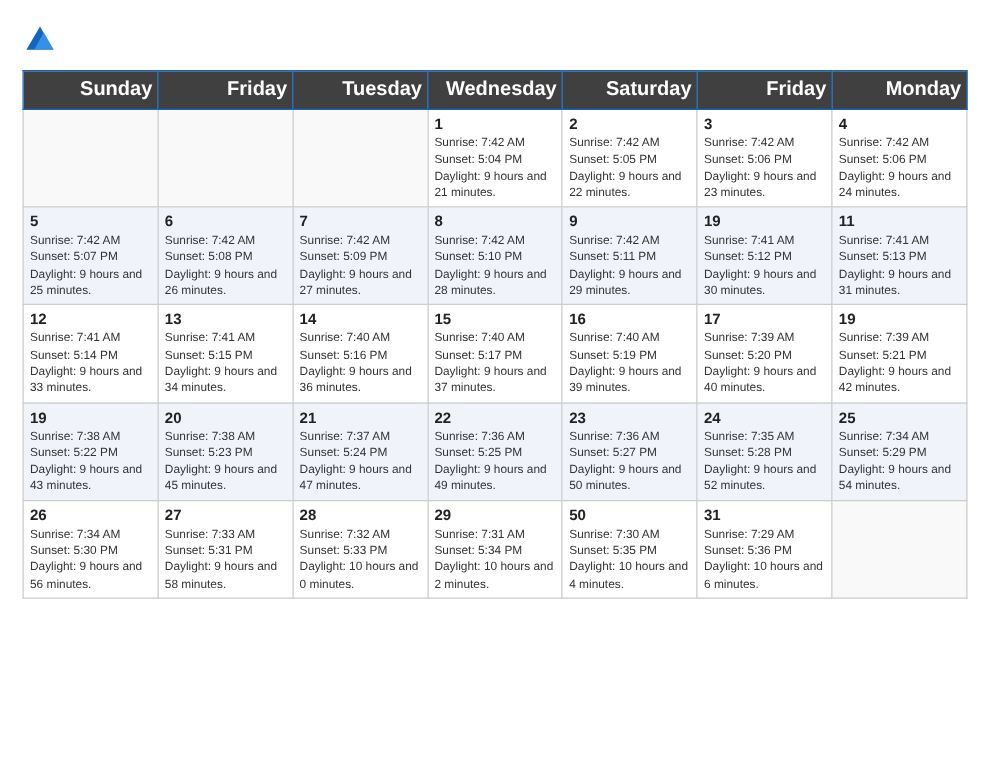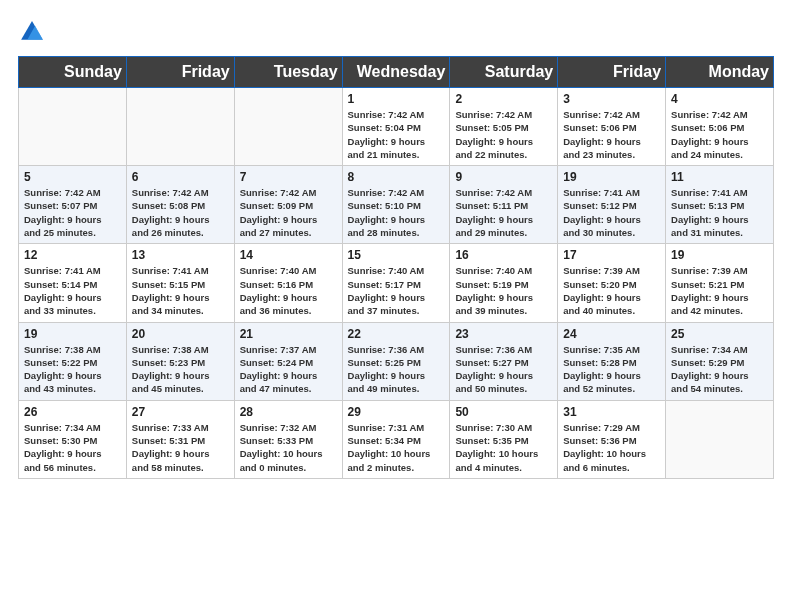--- a/index.html
+++ b/index.html
@@ -80,21 +80,20 @@
     .day-number {
       font-size: 12px;
       font-weight: bold;
       margin-bottom: 2px;
       color: #222;
     }
     .day-info {
       font-size: 9.5px;
       color: #333;
       line-height: 1.4;
-      font-weight: bold;
     }
     .row-bg-alt td {
       background: #f0f4fa;
     }
   </style>
 </head>
 <body>
 
 <div class="page">
   <div class="header">

